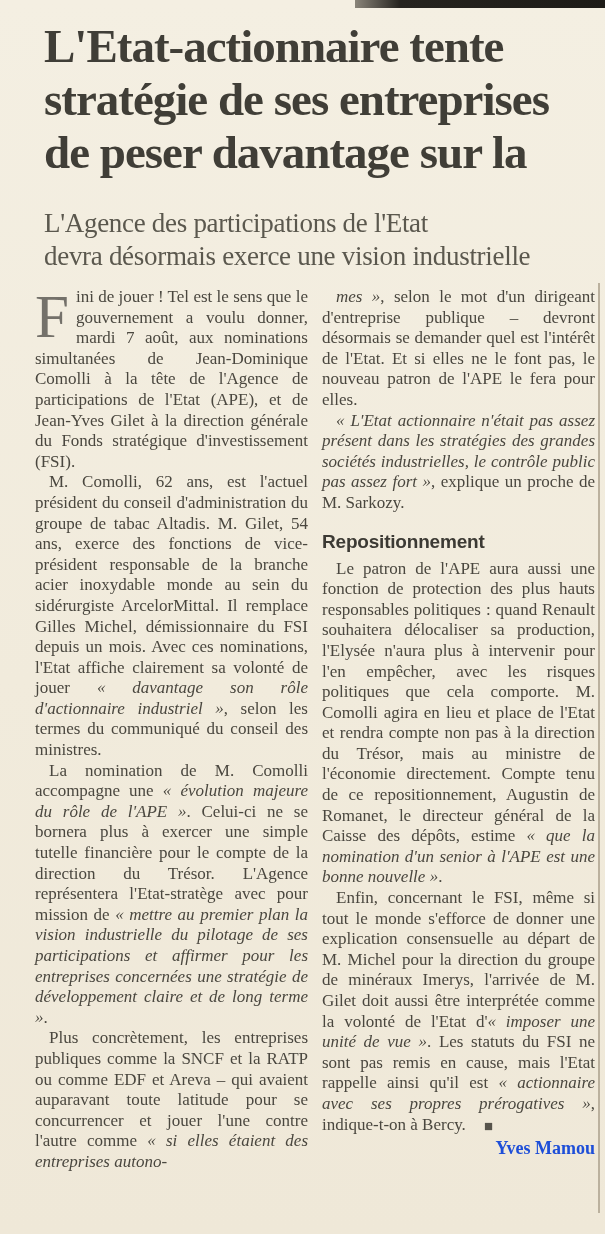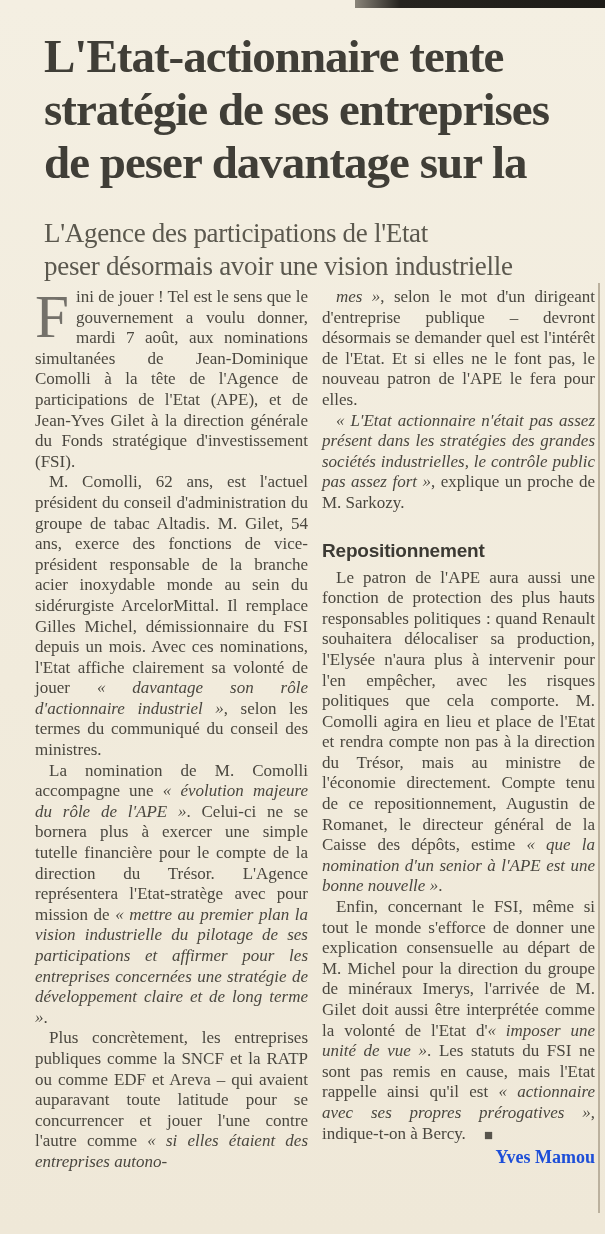--- a/index.html
+++ b/index.html
@@ -9,21 +9,21 @@
     font-family:"Liberation Serif", serif;
     color:#49463f;
     position:relative;
     overflow:hidden;
   }
   .top-bar {
     position:absolute; top:0; right:0;
     width:250px; height:8px;
     background:linear-gradient(90deg,#8a857a 0%, #26241f 18%, #1d1b17 100%);
   }
-  .header { position:absolute; top:30px; left:44px; width:548px; }
+  .header { position:absolute; top:20px; left:44px; width:548px; }
   .headline {
     font-size:47px; line-height:53px;
     font-weight:bold; letter-spacing:-1px;
     color:#403e37; margin:0;
   }
   .subheadline {
     margin-top:28px;
     font-size:27px; line-height:33px;
     font-weight:normal; letter-spacing:-0.3px;
     color:#5b584e;
@@ -47,21 +47,21 @@
     float:left;
     font-size:61px; line-height:50px;
     padding:5px 7px 0 0;
     color:#74716a;
   }
   h3.subhead {
     font-family:"Liberation Sans", sans-serif;
     font-weight:bold;
     font-size:19px; line-height:22px;
     color:#3c3a34;
-    margin:26px 0 6px 0;
+    margin:17px 0 6px 0;
     letter-spacing:-0.2px;
   }
   p.byline {
     margin:2px 0 0 0;
     text-align:right;
     font-weight:bold;
     font-size:18px; line-height:22px;
     color:#1d4ed8;
   }
   .end-marker {
@@ -84,21 +84,21 @@
 <div class="top-bar"></div>
 
 <div class="header">
   <h1 class="headline">
     <div>L'Etat-actionnaire tente</div>
     <div>stratégie de ses entreprises</div>
     <div>de peser davantage sur la</div>
   </h1>
   <div class="subheadline">
     <div>L'Agence des participations de l'Etat</div>
-    <div>peser désormais avoir une vision industrielle</div>
+    <div>devra désormais exerce une vision industrielle</div>
   </div>
 </div>
 
 <div class="body-columns">
   <div class="column">
       <p class="para has-dropcap"><span class="dropcap">F</span><span>ini de jouer ! Tel est le sens que le gouvernement a voulu donner, mardi 7 août, aux nominations simultanées de Jean-Dominique Comolli à la tête de l'Agence de participations de l'Etat (APE), et de Jean-Yves Gilet à la direction générale du Fonds stratégique d'investissement (FSI).</span></p>
       <p class="para"><span>M. Comolli, 62 ans, est l'actuel président du conseil d'administration du groupe de tabac Altadis. M. Gilet, 54 ans, exerce des fonctions de vice-président responsable de la branche acier inoxydable monde au sein du sidérurgiste ArcelorMittal. Il remplace Gilles Michel, démissionnaire du FSI depuis un mois. Avec ces nominations, l'Etat affiche clairement sa volonté de jouer </span><em>« davantage son rôle d'actionnaire industriel »</em><span>, selon les termes du communiqué du conseil des ministres.</span></p>
       <p class="para"><span>La nomination de M. Comolli accompagne une </span><em>« évolution majeure du rôle de l'APE »</em><span>. Celui-ci ne se bornera plus à exercer une simple tutelle financière pour le compte de la direction du Trésor. L'Agence représentera l'Etat-stratège avec pour mission de </span><em>« mettre au premier plan la vision industrielle du pilotage de ses participations et affirmer pour les entreprises concernées une stratégie de développement claire et de long terme »</em><span>.</span></p>
       <p class="para"><span>Plus concrètement, les entreprises publiques comme la SNCF et la RATP ou comme EDF et Areva – qui avaient auparavant toute latitude pour se concurrencer et jouer l'une contre l'autre comme </span><em>« si elles étaient des entreprises autono-</em></p>
     </div>

